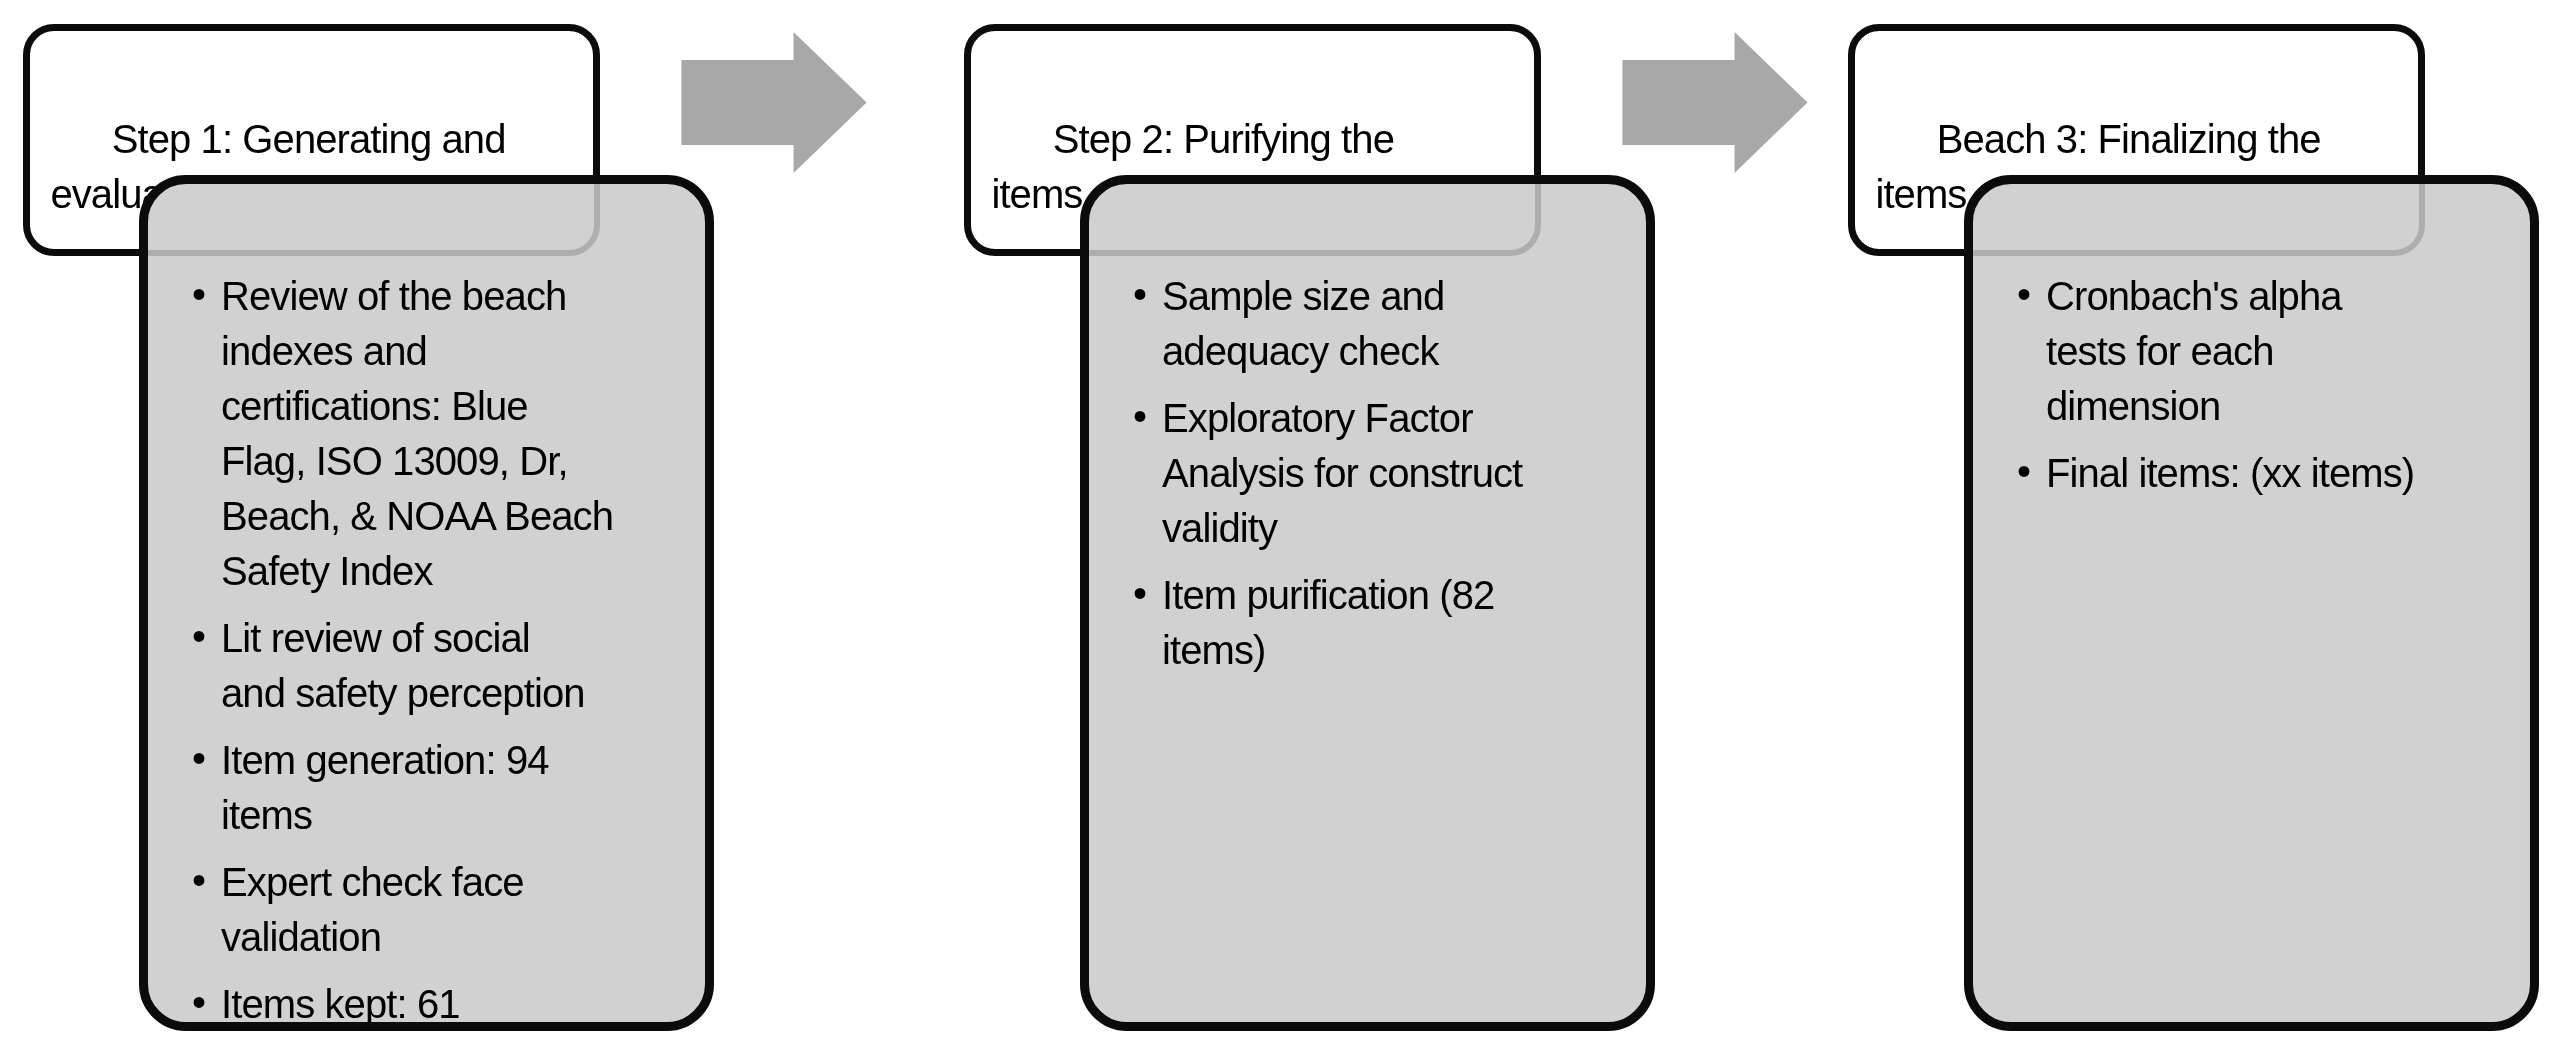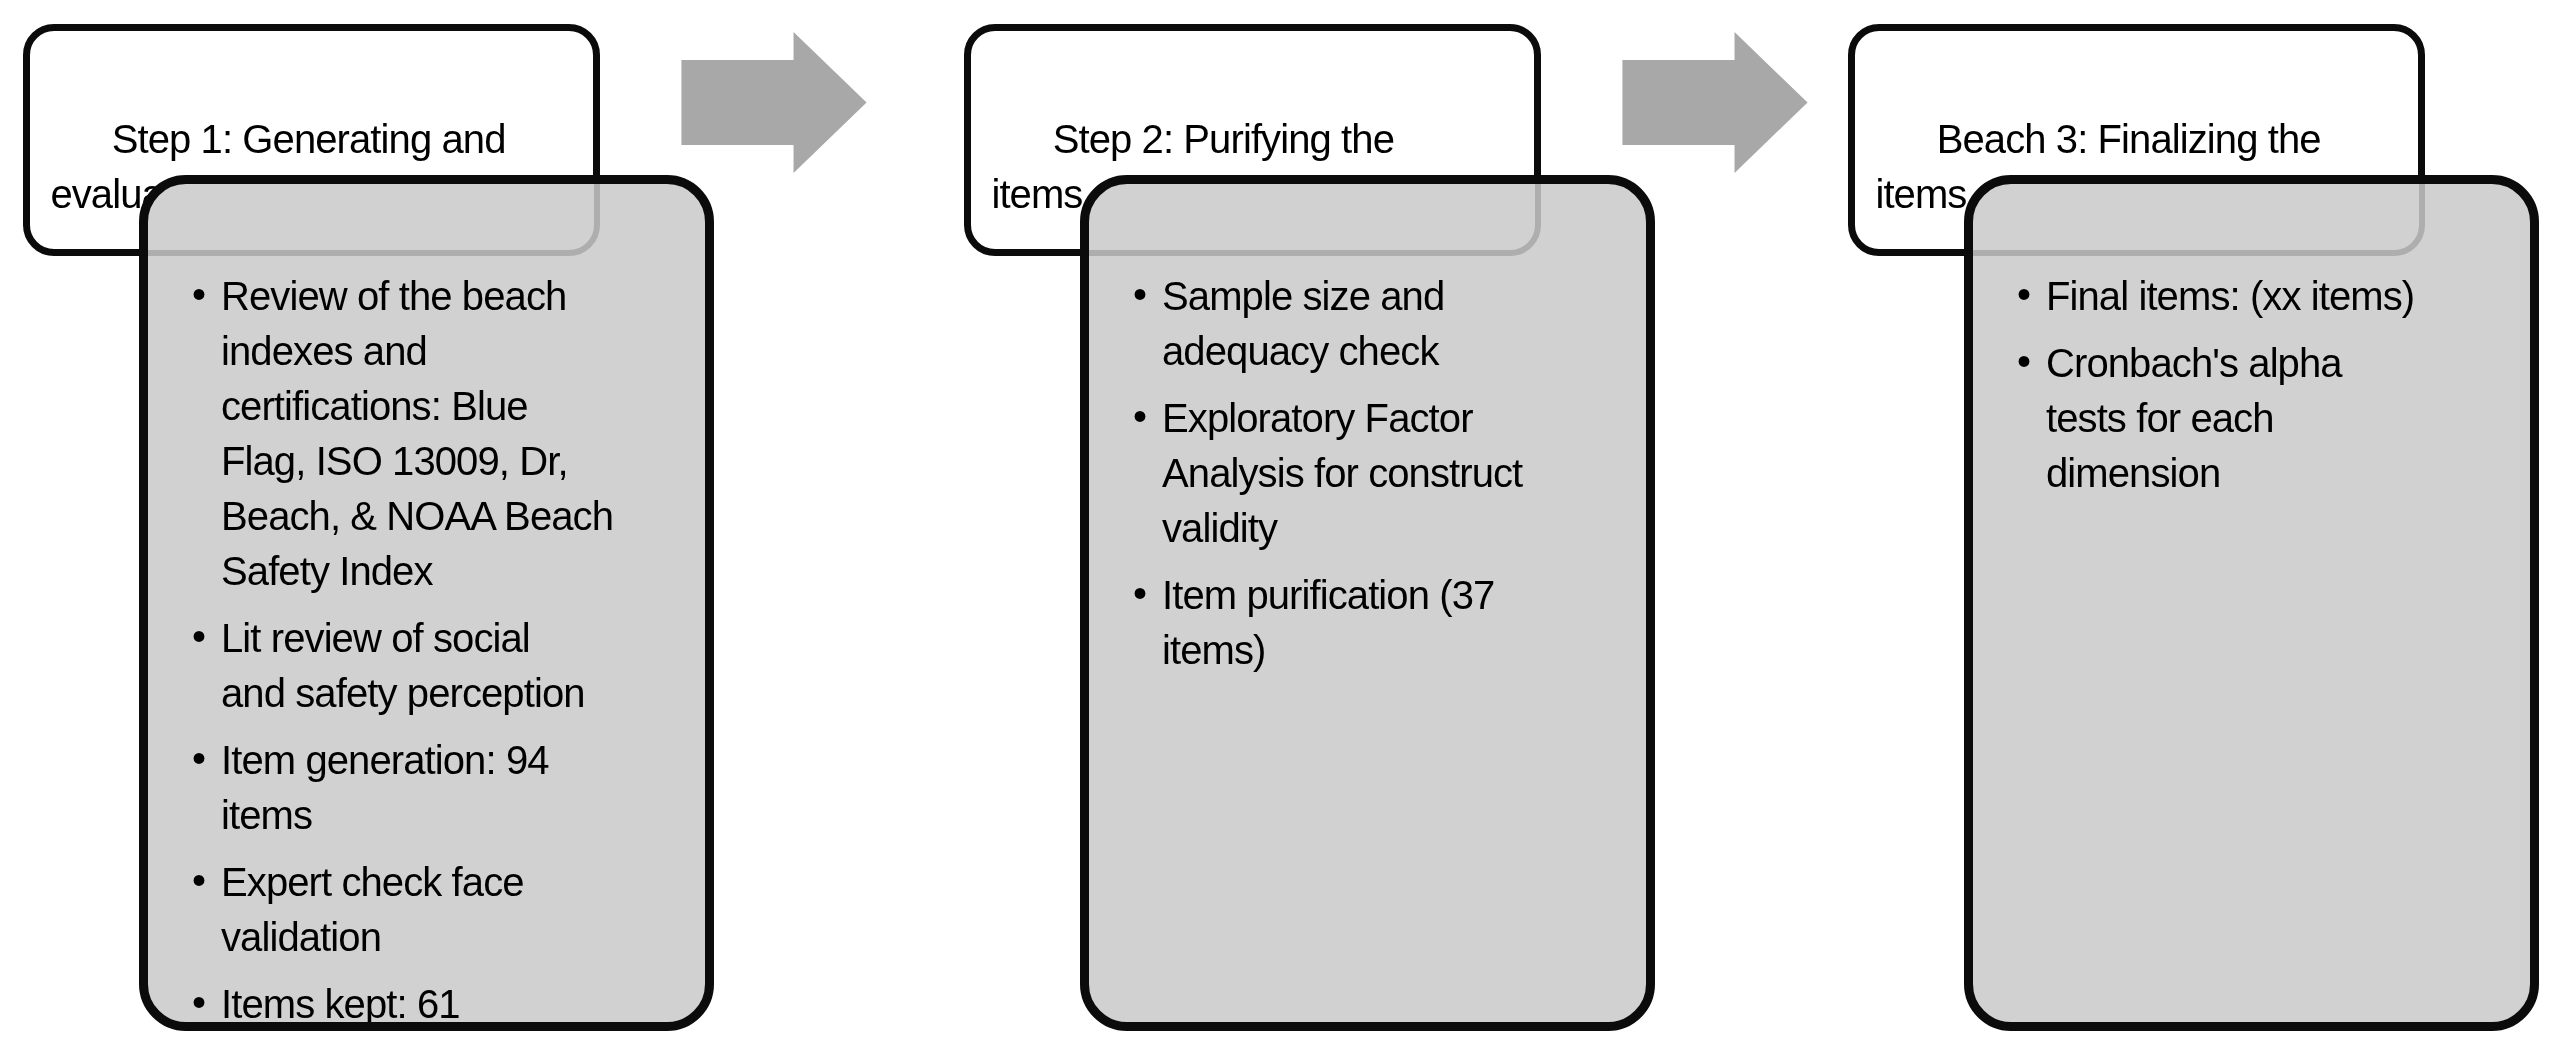--- a/index.html
+++ b/index.html
@@ -111,36 +111,36 @@
       <polygon points="0,33 132,33 132,0 218,83 132,166 132,133 0,133"></polygon>
     </svg>
     <div class="body-box">
       <div class="ghost"></div>
       <ul class="bullets">
         <li>Sample size and
 adequacy check</li>
         <li>Exploratory Factor
 Analysis for construct
 validity</li>
-        <li>Item purification (37
+        <li>Item purification (82
 items)</li>
       </ul>
     </div>
   </div>
 
   <div class="col c2">
     <div class="header-box">
       <span>Beach 3: Finalizing the
 items</span>
     </div>
     <div class="body-box">
       <div class="ghost"></div>
       <ul class="bullets">
-        <li>Final items: (xx items)</li>
         <li>Cronbach's alpha
 tests for each
 dimension</li>
+        <li>Final items: (xx items)</li>
       </ul>
     </div>
   </div>
 
 </div>
 
 
 </body></html>

